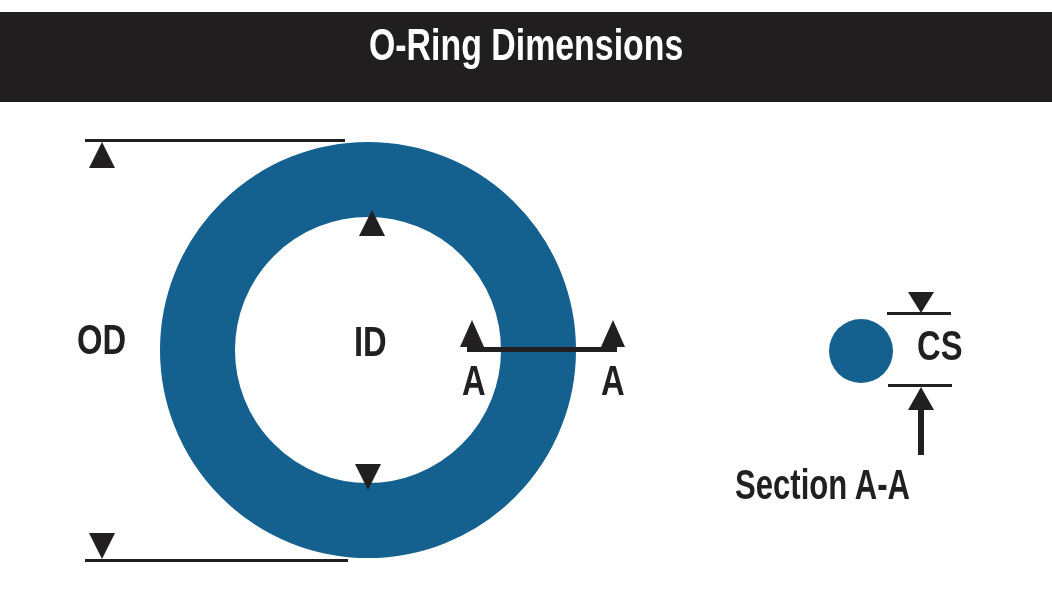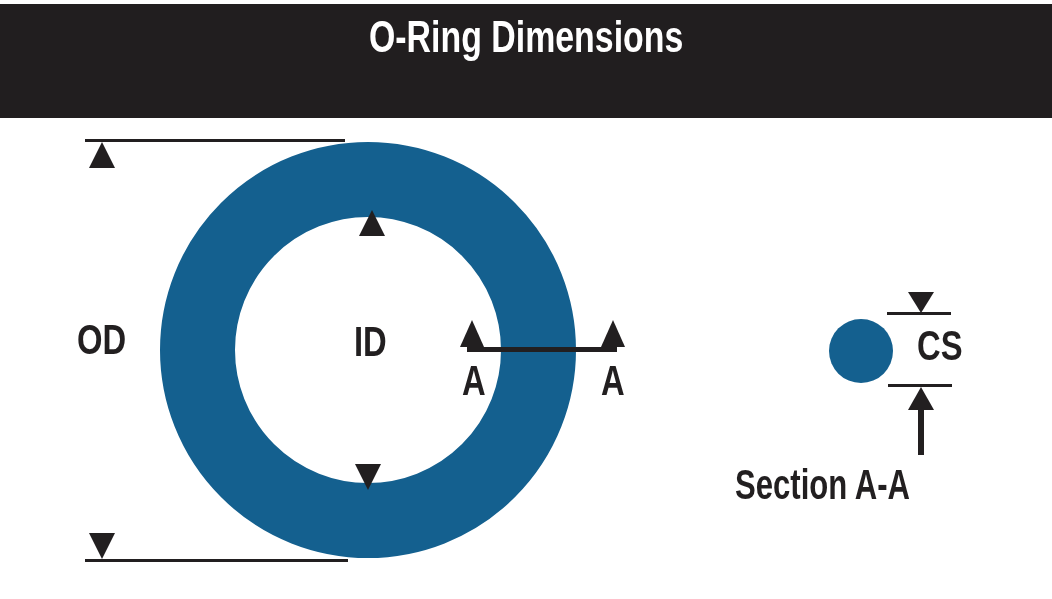--- a/index.html
+++ b/index.html
@@ -10,23 +10,23 @@
     position: relative;
     width: 1052px;
     height: 599px;
     background: var(--canvas-bg, #ffffff);
     overflow: hidden;
   }
 
   
   .titlebar {
     position: absolute;
-    left: 0; top: 4px;
+    left: 0; top: 12px;
     width: 100%;
-    height: 114px;
+    height: 90px;
     background: var(--header-bg, #211e1f);
     padding-left: 44px;
   }
   .title {
     position: absolute;
     left: 0; right: 0; top: 11px;
     text-align: center;
     font-size: 44px;
     font-weight: bold;
     line-height: 1;

